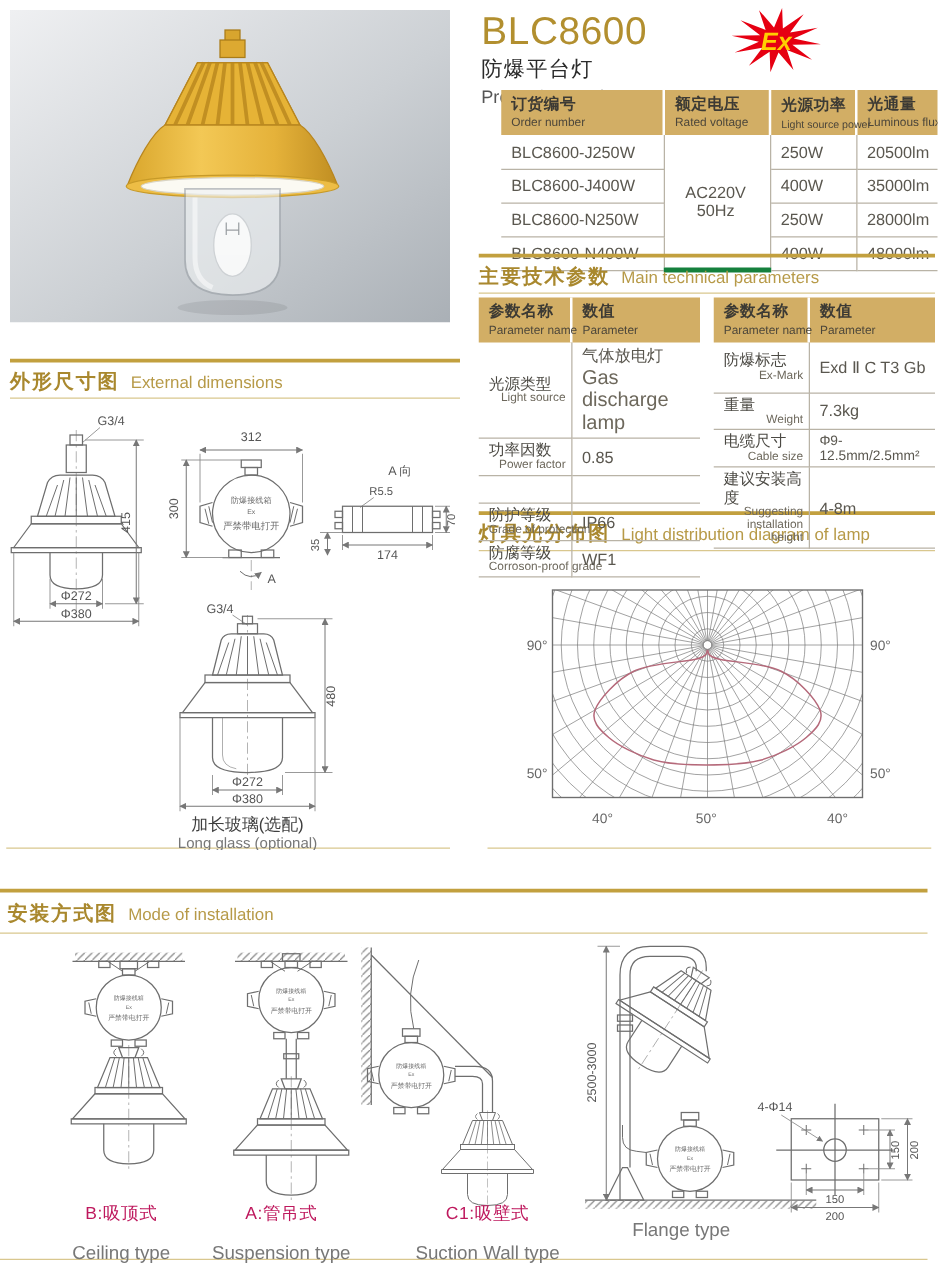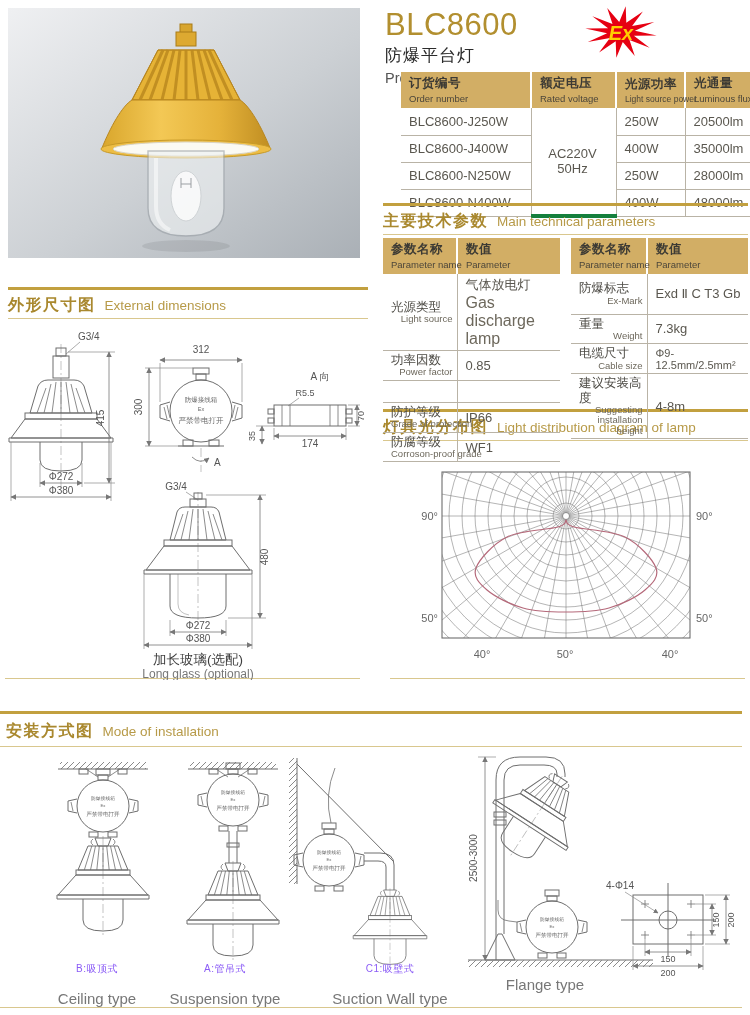--- a/index.html
+++ b/index.html
@@ -38,21 +38,21 @@
   .ext{stroke:#8a8a8a;stroke-width:.7;}
   .dim{stroke:#777;stroke-width:.8;}
   .cl{stroke:#9a9a9a;stroke-width:.6;stroke-dasharray:9 3 2 3;fill:none;}
   .dt{fill:#555;font-size:10px;}
   .dts{fill:#555;font-size:9px;}
   .bxt{fill:#6a6a6a;}
   .capzh{fill:#3f3f3f;font-size:13.5px;}
   .capen{fill:#777;font-size:12px;}
   
   .icap{width:170px;text-align:center;}
-  .icap .zh{font-size:10px;color:#8b5cf6;letter-spacing:.5px;}
+  .icap .zh{font-size:14px;color:#be185d;letter-spacing:.5px;}
   .icap .en{font-size:15px;color:#777;margin-top:14px;}
   
   .pl{fill:#666;font-size:11px;}
 </style>
 </head>
 <body>
 
 <div class="abs" style="left:8px;top:8px;width:352px;height:250px;">
   <svg width="352" height="250" viewBox="0 0 352 250">
     <defs>

